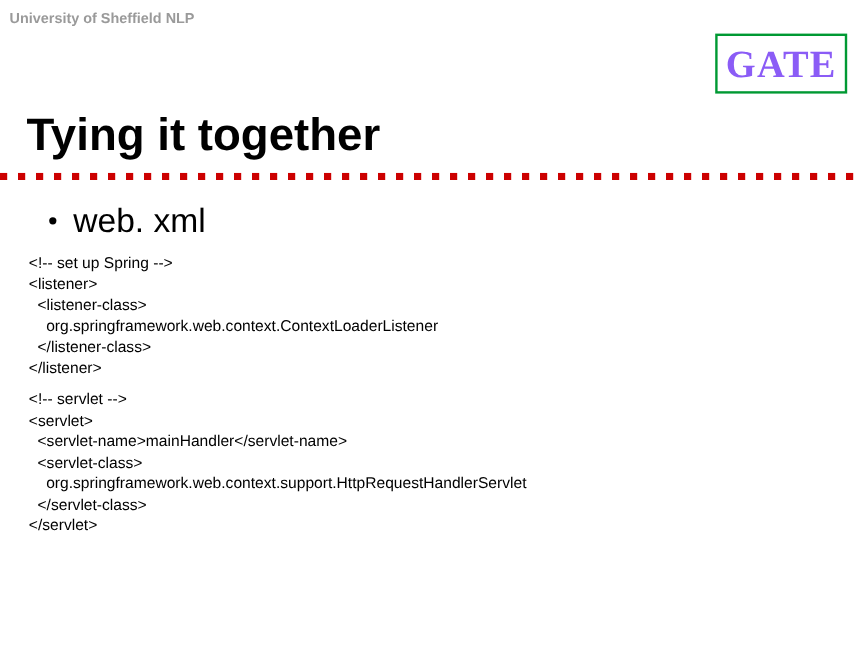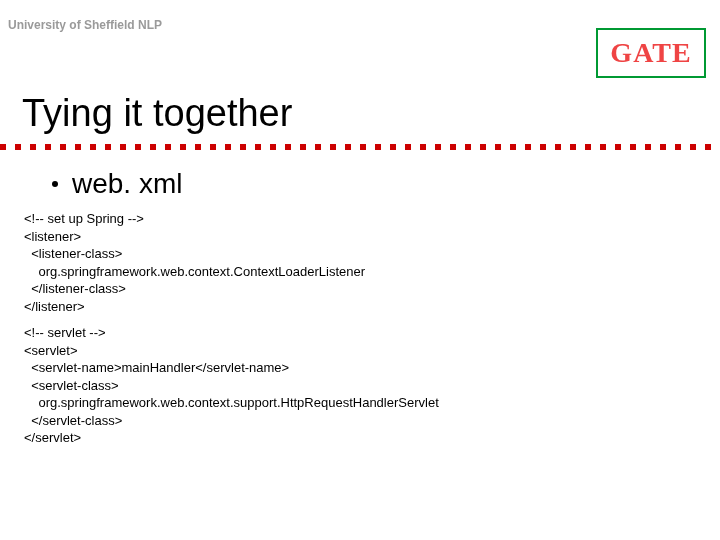--- a/index.html
+++ b/index.html
@@ -11,47 +11,46 @@
     position: relative;
     overflow: hidden;
   }
   .header-bar {
     position: absolute;
     top: 8px;
     left: 8px;
     font-size: 12px;
     font-weight: bold;
     color: #9a9a9a;
-    margin-top: 10px;
   }
   .logo {
     position: absolute;
     top: 28px;
     right: 14px;
     width: 110px;
     height: 50px;
     border: 2px solid #009933;
     background: #ffffff;
     display: flex;
     align-items: center;
     justify-content: center;
   }
   .logo-text {
     font-family: Georgia, 'Times New Roman', serif;
     font-weight: bold;
-    font-size: 28px;
-    color: #ef4444;
+    font-size: 32px;
+    color: #8b5cf6;
     letter-spacing: 1px;
   }
   .title {
     position: absolute;
     top: 92px;
     left: 22px;
     font-size: 38px;
-    font-weight: normal;
+    font-weight: bold;
     color: #000000;
   }
   .dotted-divider {
     position: absolute;
     top: 144px;
     left: 0;
     width: 720px;
     height: 6px;
     overflow: hidden;
     white-space: nowrap;
@@ -60,21 +59,21 @@
     display: inline-block;
     width: 6px;
     height: 6px;
     background: #cc0000;
     margin-right: 9px;
     vertical-align: top;
   }
   .bullet-row {
     position: absolute;
     top: 168px;
-    left: 52px;
+    left: 41px;
     display: flex;
     align-items: center;
     justify-content: flex-end;
   }
   .bullet-dot {
     width: 6px;
     height: 6px;
     border-radius: 50%;
     background: #000;
     margin-right: 14px;

